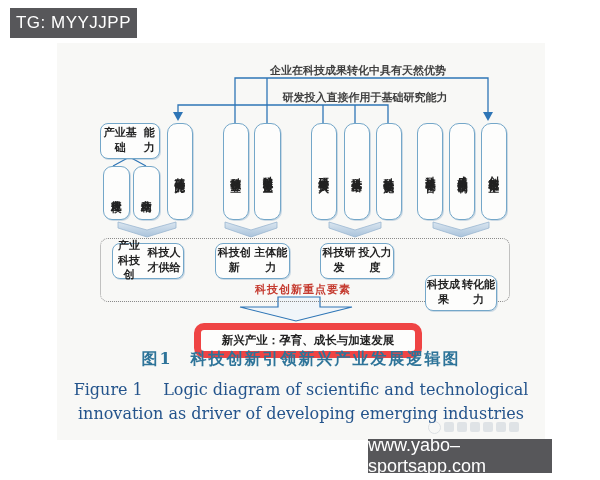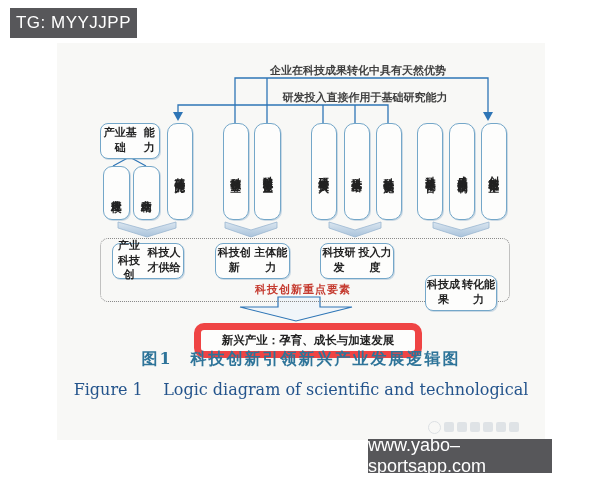--- a/index.html
+++ b/index.html
@@ -165,20 +165,21 @@
     <span>科技成果</span>
     <span>转化能力</span>
   </div>
 
   <div class="red-label">科技创新重点要素</div>
 
   <div class="result-box">新兴产业：孕育、成长与加速发展</div>
 
   <div class="caption-zh">图1　科技创新引领新兴产业发展逻辑图</div>
   <div class="caption-en caption-en-1">Figure 1    Logic diagram of scientific and technological</div>
+  <div class="caption-en caption-en-2">innovation as driver of developing emerging industries</div>
 
   <div class="faint-watermark">
     <span class="wm-circle"></span>
     <span class="wm-block"></span>
     <span class="wm-block"></span>
     <span class="wm-block"></span>
     <span class="wm-block"></span>
     <span class="wm-block"></span>
     <span class="wm-block"></span>
   </div>

